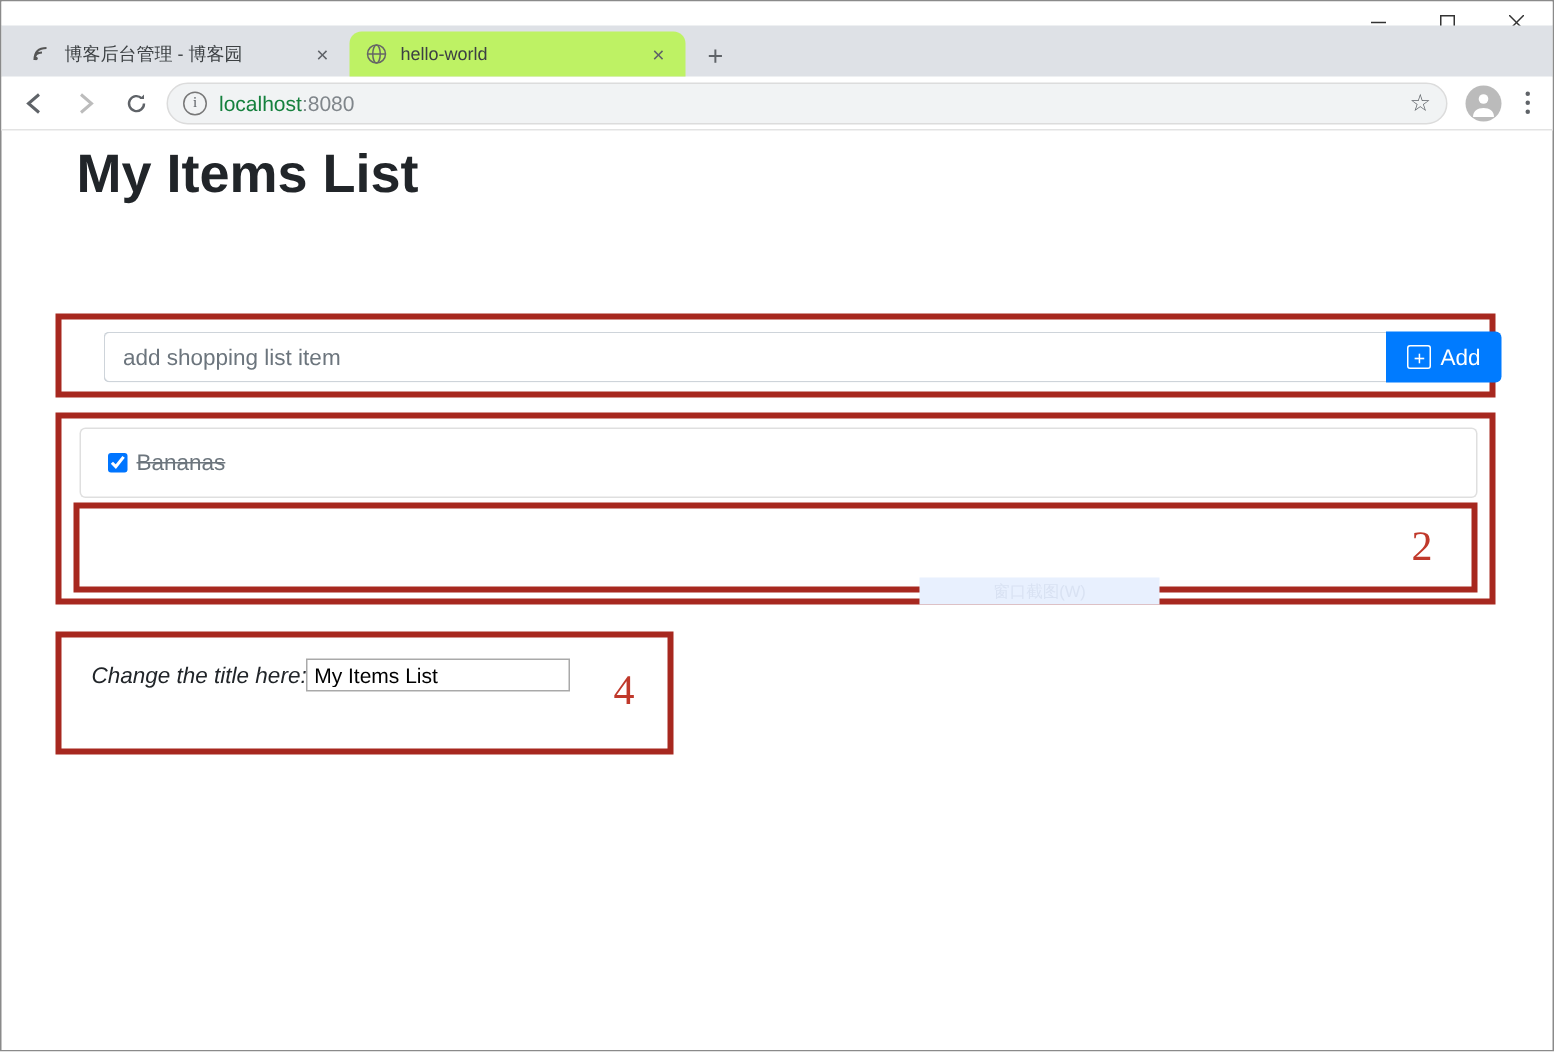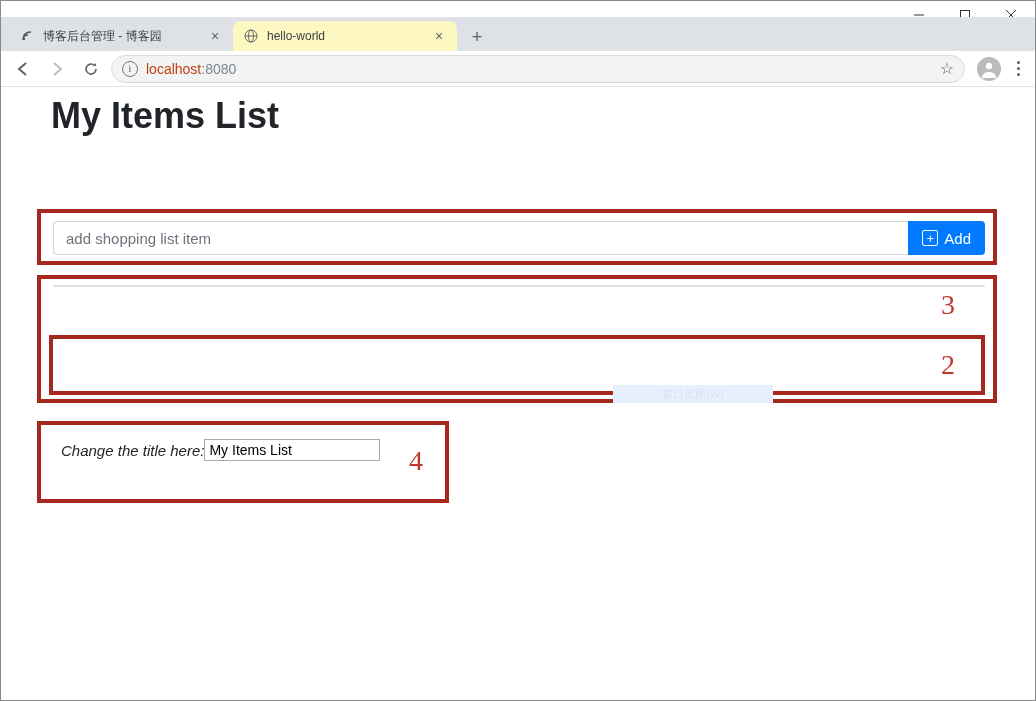--- a/index.html
+++ b/index.html
@@ -24,42 +24,42 @@
   .tabstrip {
     height: 34px; background:#dee1e6; display:flex; align-items:flex-end; padding-left:8px; gap:0;
     position:relative;
   }
   .tab {
     height: 30px; min-width: 224px; max-width:224px; border-radius: 8px 8px 0 0;
     display:flex; align-items:center; padding: 0 10px; font-size: 12px; color:#3c4043;
     gap:8px; position:relative;
   }
   .tab.inactive { background: transparent; }
-  .tab.active { background:#fef9c3; }
+  .tab.active { background:#bef264; }
   .tab .favicon { width:16px; height:16px; display:inline-flex; align-items:center; justify-content:center; }
   .tab .title { flex:1; white-space:nowrap; overflow:hidden; text-overflow:ellipsis; }
   .tab .close { width:16px; height:16px; display:flex; align-items:center; justify-content:center; color:#5f6368; font-size:14px;}
   .newtab {
     width:28px; height:28px; display:flex; align-items:center; justify-content:center; color:#5f6368; font-size:18px; margin-left:6px;
   }
 
   .addrbar {
     height: 36px; background:#fff; border-bottom:1px solid #e3e3e3; display:flex; align-items:center; padding:0 8px; gap:6px;
   }
   .nav-btn {
     width:28px; height:28px; border-radius:50%; display:flex; align-items:center; justify-content:center; color:#5f6368;
   }
   .nav-btn.disabled { color:#b9b9b9; }
   .omnibox {
     flex:1; height:28px; border:1px solid #dcdcdc; border-radius:14px; display:flex; align-items:center; padding:0 10px; gap:8px;
     background:#f1f3f4;
   }
   .omnibox .info-icon { width:16px; height:16px; border:1px solid #777; border-radius:50%; display:flex; align-items:center; justify-content:center; font-size:10px; color:#5f6368; font-family: Georgia, serif; }
   .omnibox .url { font-size:14px; color:#202124; }
-  .omnibox .url .host { color:#c2410c; }
+  .omnibox .url .host { color:#15803d; }
   .omnibox .url .port { color:#80868b; }
   .omnibox .star { margin-left:auto; color:#5f6368; font-size:16px; }
   .toolbar-right { display:flex; align-items:center; gap:8px; padding-left:6px; }
   .avatar { width:24px;height:24px;border-radius:50%; background:#bbb; display:flex;align-items:center;justify-content:center;}
   .kebab { width:18px; display:flex; flex-direction:column; align-items:center; gap:3px; }
   .kebab span { width:3px;height:3px;background:#5f6368;border-radius:50%; }
 
   
   .viewport { flex:1; position:relative; overflow:hidden; }
   .page { position:absolute; inset:0; padding: 8px 0 0 0; }
@@ -82,21 +82,21 @@
 
   .annotation {
     position:absolute; color:#c0392b; font-size:28px; font-family: "Times New Roman", serif;
   }
   .ann1 { left:866px; top:130px; }
   .ann2 { left:940px; top:262px; }
   .ann3 { left:940px; top:202px; }
   .ann4 { left:408px; top:358px; }
 
   
-  .input-row { position:absolute; left:52px; top:134px; width:932px; height:34px; display:flex; }
+  .input-row { position:absolute; left:68px; top:134px; width:932px; height:34px; display:flex; }
   .add-input {
     flex:1; height:34px; border:1px solid #ced4da; border-right:none; border-radius:4px 0 0 4px;
     padding:0 12px; font-size:15px; color:#495057; outline:none;
   }
   .add-input::placeholder { color:#6c757d; }
   .add-btn {
     height:34px; background:#007bff; color:#fff; border:none; border-radius:0 4px 4px 0;
     padding:0 14px; font-size:15px; display:flex; align-items:center; gap:6px; cursor:pointer;
   }
   .add-btn .plus-icon {
@@ -234,20 +234,24 @@
 
       <div class="input-row">
         <input class="add-input" type="text" placeholder="add shopping list item" style="">
         <button class="add-btn">
           <span class="plus-icon">+</span>
           <span>Add</span>
         </button>
       </div>
 
       <div class="item-list">
+        <div class="item-row done">
+          <input type="checkbox" checked="" style="">
+          <span class="label">Bananas</span>
+        </div>
       </div>
 
       <div class="ghost-text">窗口截图(W)</div>
 
       <div class="title-editor">
         <span class="prompt">Change the title here:</span>
         <input type="text" value="My Items List" style="">
       </div>
 
     </div>

